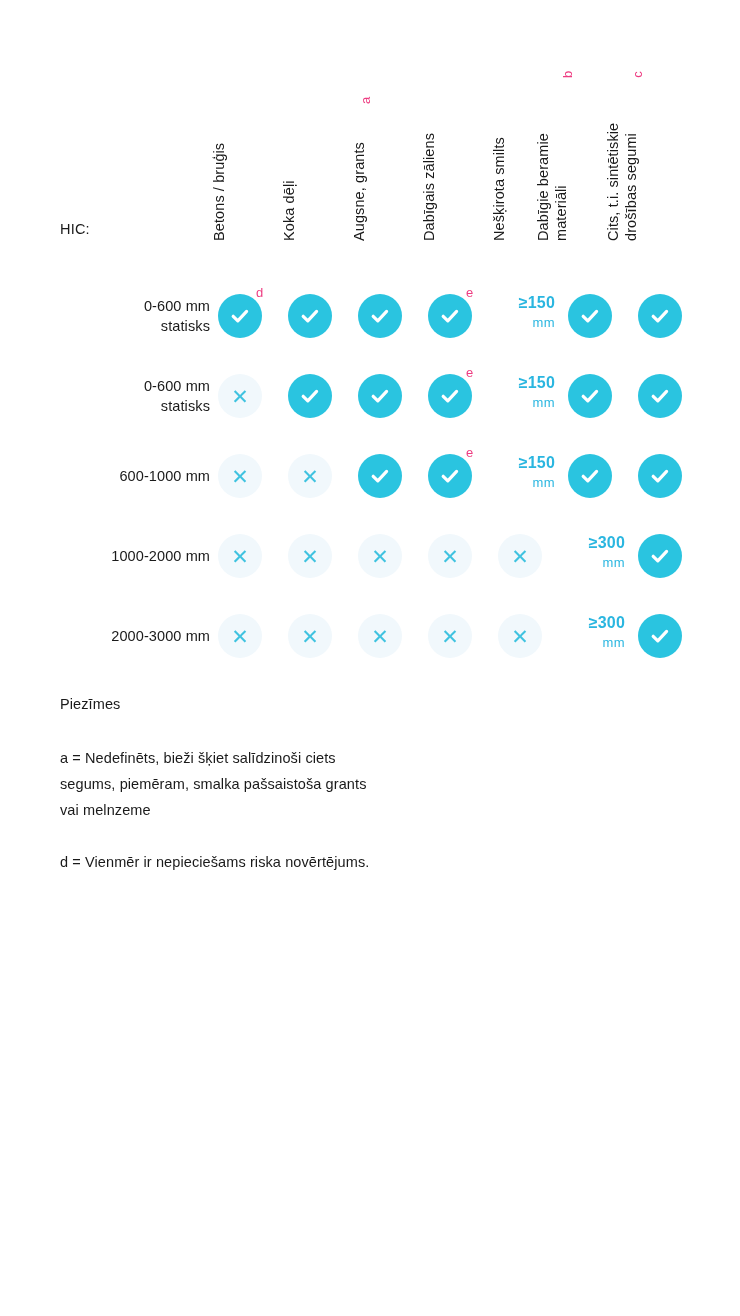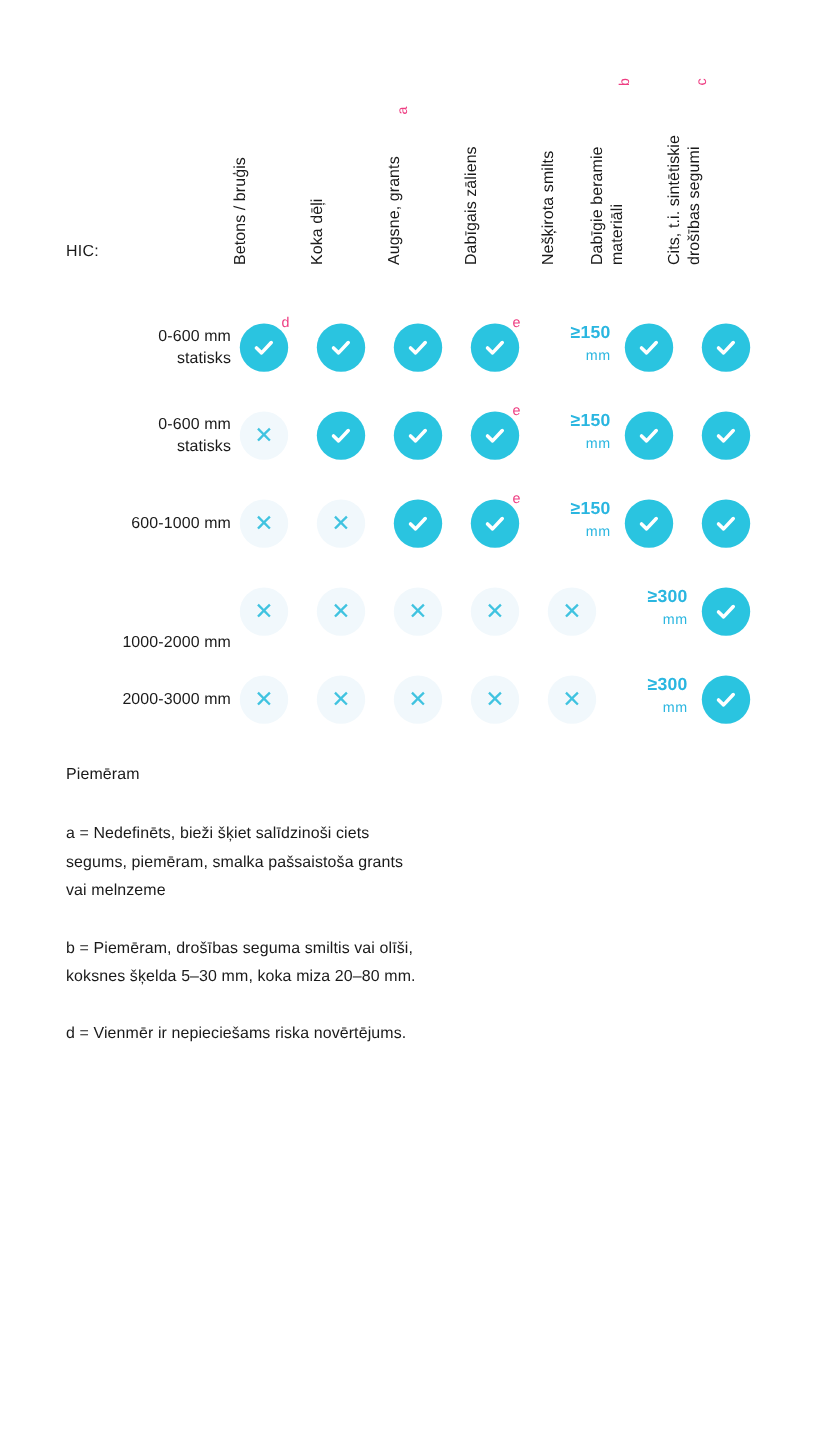--- a/index.html
+++ b/index.html
@@ -222,21 +222,21 @@
         <div>0-600 mm</div>
         <div>statisks</div>
       </div>
       <div class="row-label" style="top: 340px;">
         <div>0-600 mm</div>
         <div>statisks</div>
       </div>
       <div class="row-label" style="top: 430px;">
         <div>600-1000 mm</div>
       </div>
-      <div class="row-label" style="top: 538px;">
+      <div class="row-label" style="top: 510px;">
         <div>1000-2000 mm</div>
       </div>
       <div class="row-label" style="top: 590px;">
         <div>2000-3000 mm</div>
       </div>
     </div>
 
   <div id="cells">
       <div class="cell" style="left: 240px; top: 280px;">
         <div class="disc yes">
@@ -444,22 +444,20 @@
           <svg class="check-svg" width="22" height="22" viewBox="0 0 22 22" aria-hidden="true">
             <path d="M4.2 11.3 L8.8 15.8 L17.6 6.4" fill="none" stroke="#ffffff" stroke-width="3.2" stroke-linecap="round" stroke-linejoin="round"></path>
           </svg>
         </div>
       </div>
     </div>
 
 </div>
 
 <div id="notes">
-  <div class="notes-title">Piemēram</div>
+  <div class="notes-title">Piezīmes</div>
   <div id="notes-list">
       <div class="note">a = Nedefinēts, bieži šķiet salīdzinoši ciets
 segums, piemēram, smalka pašsaistoša grants
 vai melnzeme</div>
-      <div class="note">b = Piemēram, drošības seguma smiltis vai olīši,
-koksnes šķelda 5–30 mm, koka miza 20–80 mm.</div>
       <div class="note">d = Vienmēr ir nepieciešams riska novērtējums.</div>
     </div>
 </div>
 
 </body></html>

